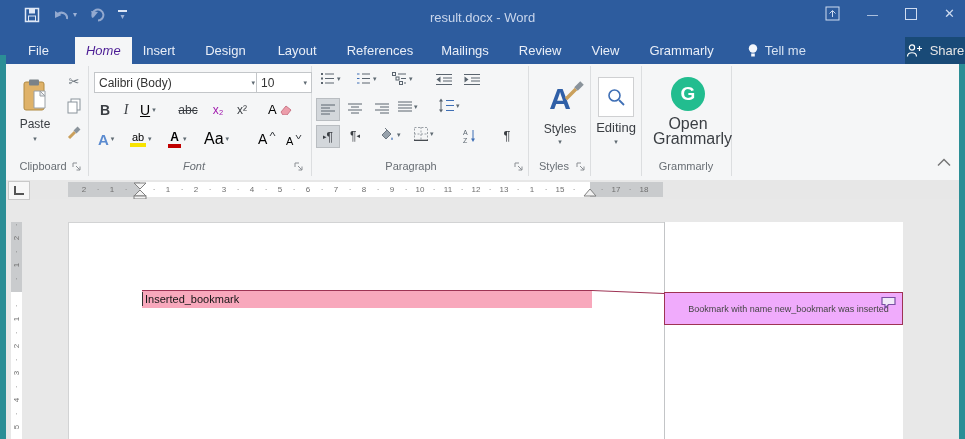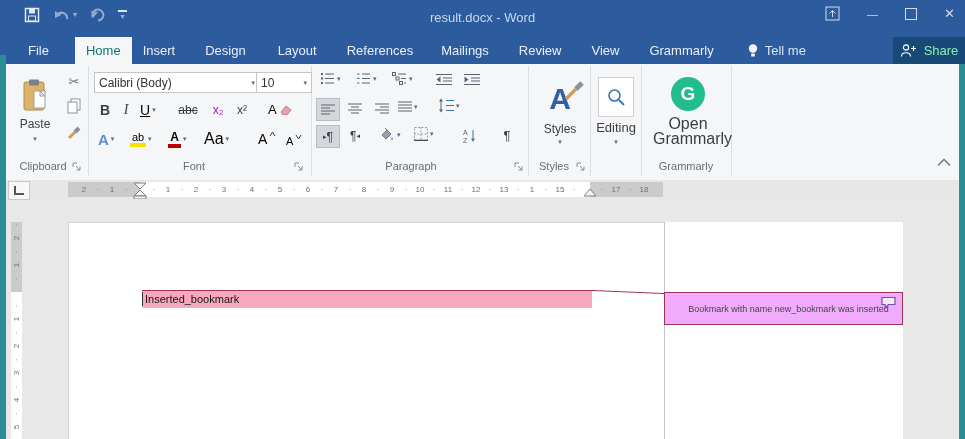--- a/index.html
+++ b/index.html
@@ -13,24 +13,24 @@
   .tabrow{left:0;top:37px;width:965px;height:27px;background:#2d5c9e;z-index:2;display:flex;align-items:stretch;}
   .decor{left:0;top:0;z-index:1;pointer-events:none;}
   .qat{left:24px;top:7px;display:flex;gap:13px;align-items:center;z-index:3;}
   .qat span,.qat svg{display:block;}
   .wtitle{left:0;right:0;top:10px;text-align:center;font-size:13px;color:#c9d6ec;z-index:3;}
   .winctl{right:10px;top:6px;display:flex;gap:27px;align-items:center;z-index:3;color:#cfdcf0;}
   .maxbox{width:10px;height:10px;border:1px solid #cfdcf0;display:inline-block;}
   .ddsmall{font-size:8px;color:#9db2d6;line-height:8px;}
   
   .tab{color:#e9eef7;font-size:13px;padding:0 11px;display:flex;align-items:center;cursor:default;}
-  .tab.active{background:#f5f6f7;color:#0f766e;}
+  .tab.active{background:#f5f6f7;color:#4c1d95;font-style:italic;}
   .tab.file{padding:0 14px;margin-left:14px;}
   .tellme{display:flex;align-items:center;gap:6px;color:#d6e2f2;font-size:13px;padding:0 10px;margin-left:12px;}
-  .sharebtn{margin-left:auto;width:72px;background:#194a77;color:#86efac;font-size:13px;display:flex;align-items:center;justify-content:center;gap:7px;}
+  .sharebtn{margin-left:auto;width:60px;background:#194a77;color:#e5e5e5;font-size:13px;display:flex;align-items:center;justify-content:center;gap:7px;}
   
   .ribbon{left:6px;top:64px;width:953px;height:116px;background:#f5f6f7;border-bottom:1px solid #d0d0d0;z-index:2;}
   .vsep{position:absolute;top:2px;width:1px;height:110px;background:#dcdee0;}
   .glabel{position:absolute;top:96px;font-size:11px;color:#686e74;text-align:center;}
   .launch{position:absolute;top:98px;}
   .btn{position:absolute;display:flex;align-items:center;justify-content:center;color:#3a3e43;}
   .sel{background:#d3d7db;border:1px solid #b9bdc1;}
   .dd{font-size:7px;color:#5f6a72;line-height:7px;}
   .combo{position:absolute;background:#fff;border:1px solid #c3c6c9;display:flex;align-items:center;font-size:12px;color:#333;padding:0 4px;}
   .combo .arrow{margin-left:auto;}
@@ -241,21 +241,21 @@
       <svg width="7" height="6" viewBox="0 0 7 6" style="margin-top:-10px">
           <path d="M1 5 L3.5 1 L6 5" fill="none" stroke="#3a3e43"></path>
         </svg>
     </div>
     <div class="iconbtn" style="left:280px;top:66px;height:22px;">
       <span style="font-size:11px;">A</span>
       <svg width="7" height="6" viewBox="0 0 7 6" style="margin-top:-8px">
           <path d="M1 1 L3.5 5 L6 1" fill="none" stroke="#3a3e43"></path>
         </svg>
     </div>
-    <div class="glabel" style="left:88px;width:200px;">Font</div>
+    <div class="glabel" style="left:88px;width:200px;font-style:italic;">Font</div>
     <svg class="launch" style="left:288px" width="10" height="10" viewBox="0 0 10 10">
       <path d="M1 1 h4 M1 1 v4 M4 4 l4 4 M8 4.5 v3.5 h-3.5" fill="none" stroke="#8b8f94"></path>
     </svg>
 
     <div class="iconbtn" style="left:314px;top:8px;">
       <svg width="15" height="13" viewBox="0 0 15 13">
         <path d="M5 2h9 M5 6.5h9 M5 11h9" stroke="#5a646e"></path>
           <path d="M1 2h2 M1 6.5h2 M1 11h2" stroke="#5a646e" stroke-width="2"></path>
       </svg>
         <span class="chev">▾</span>

